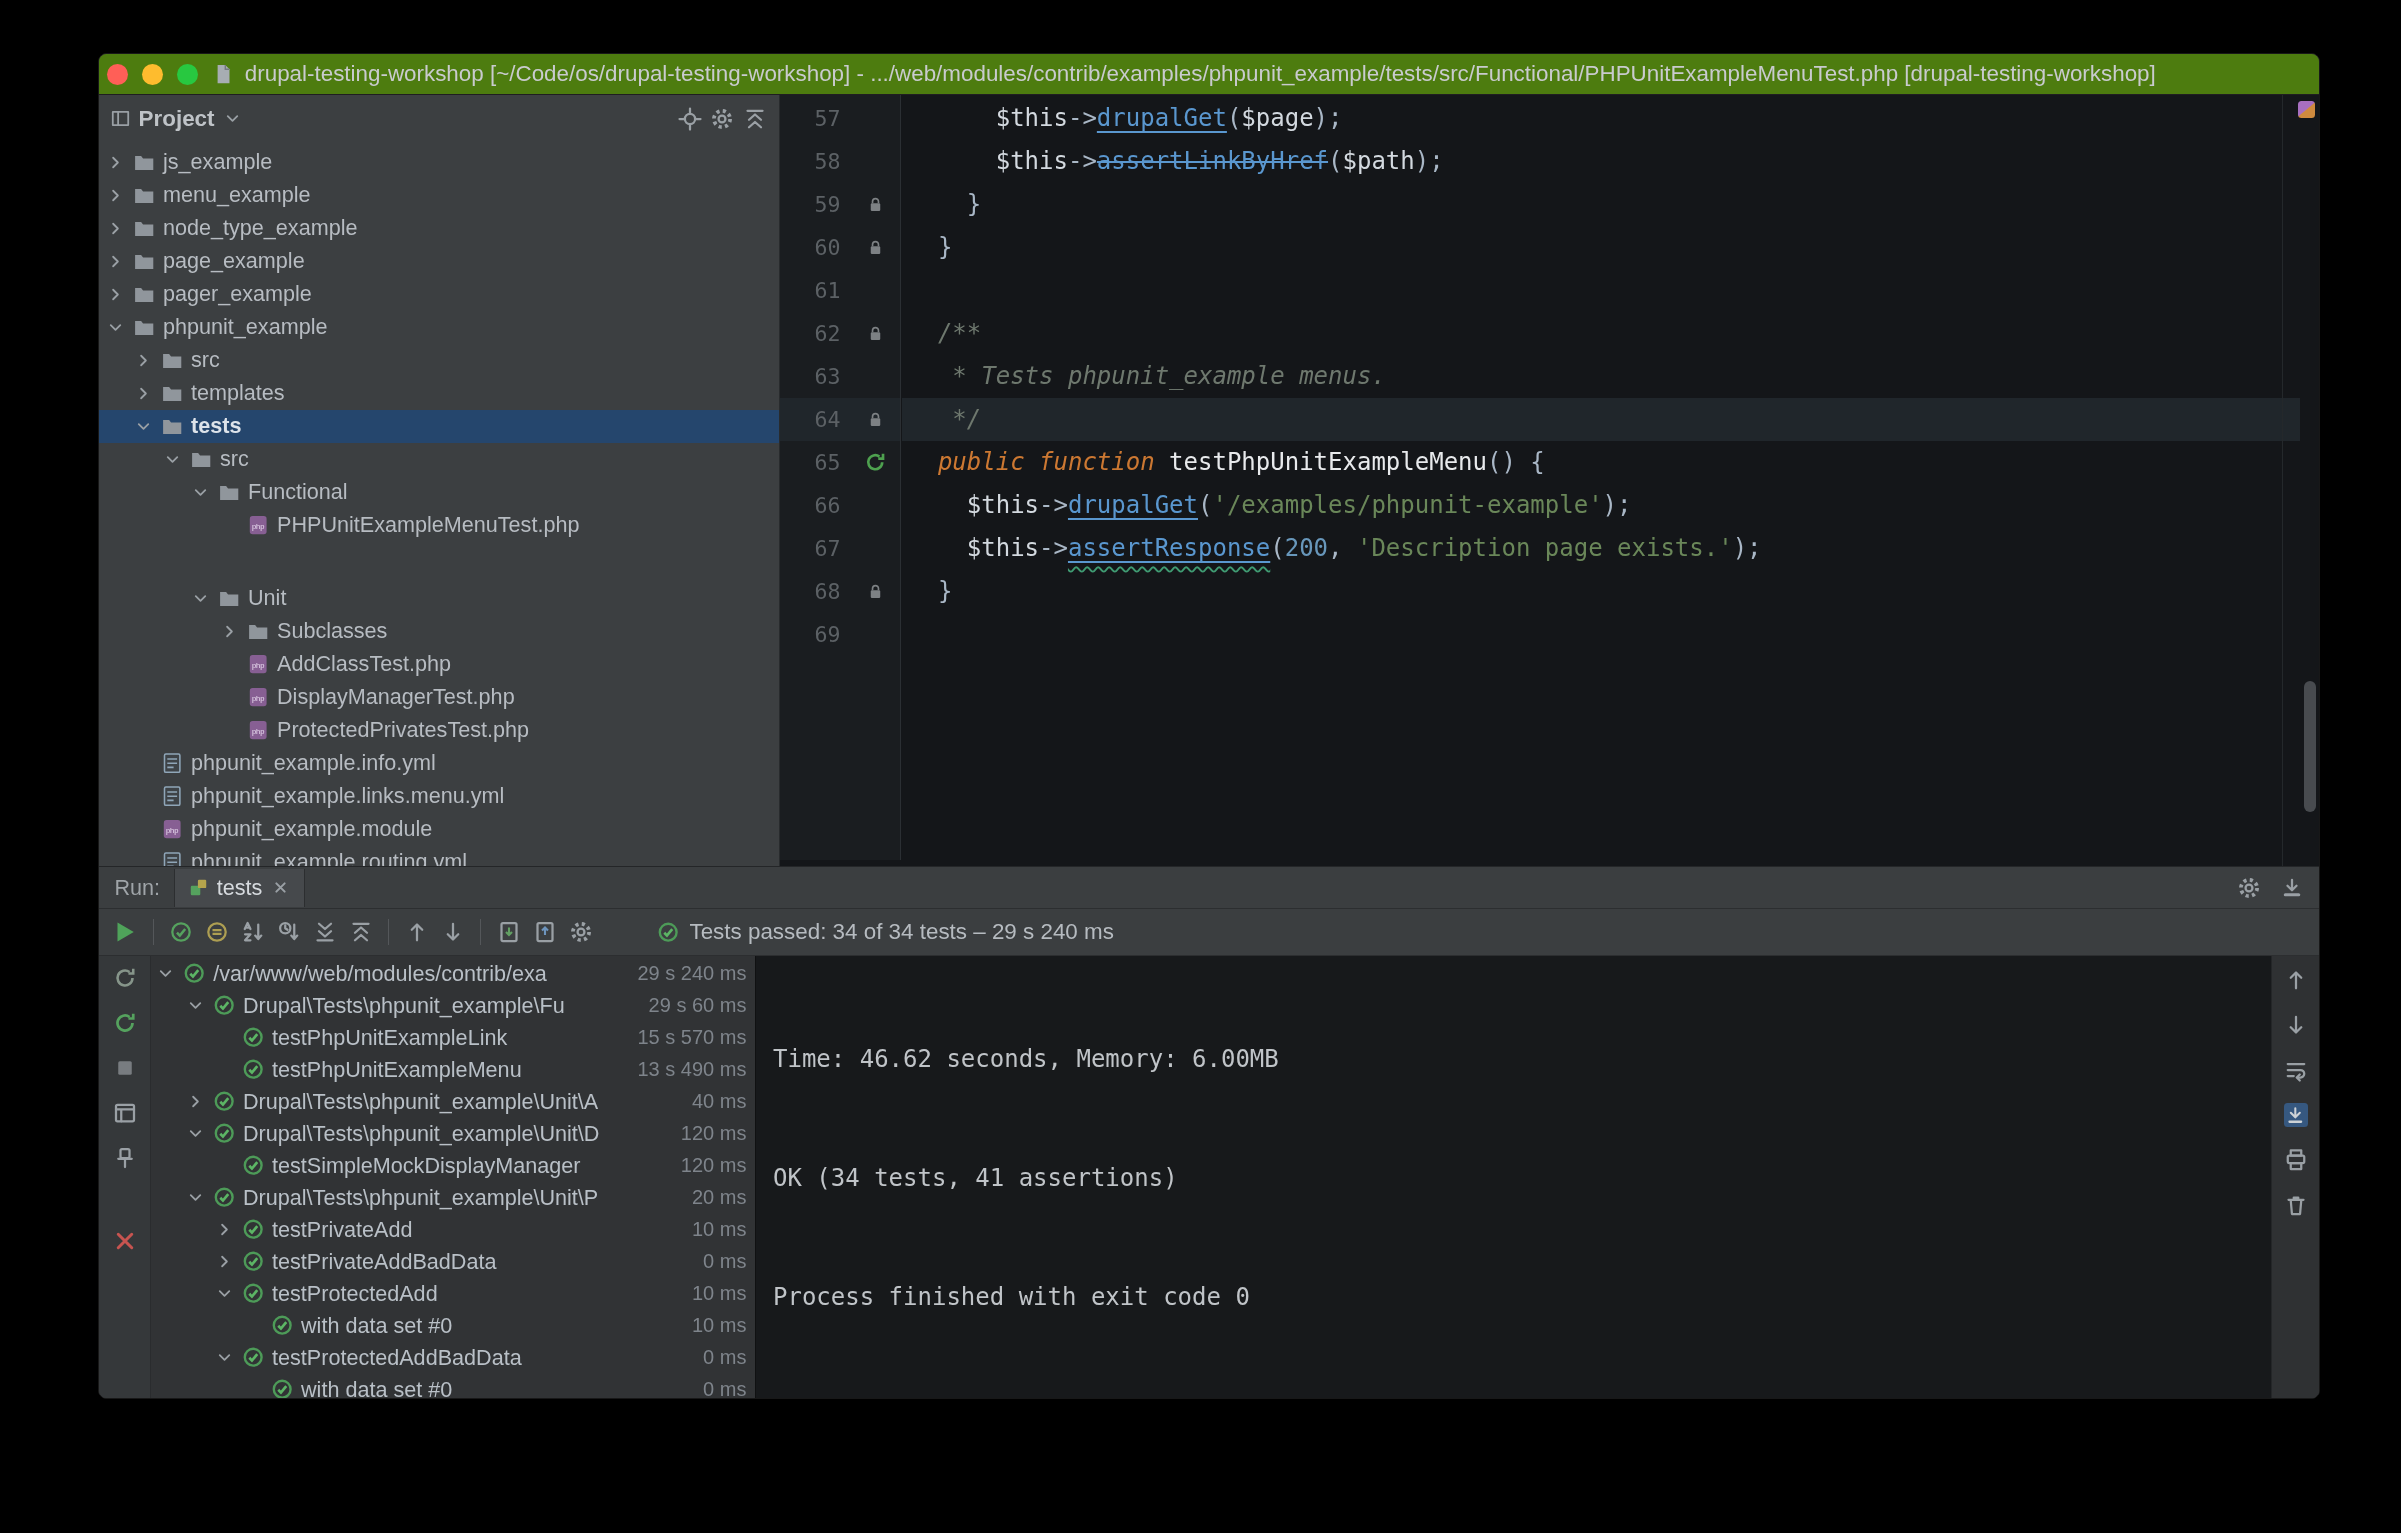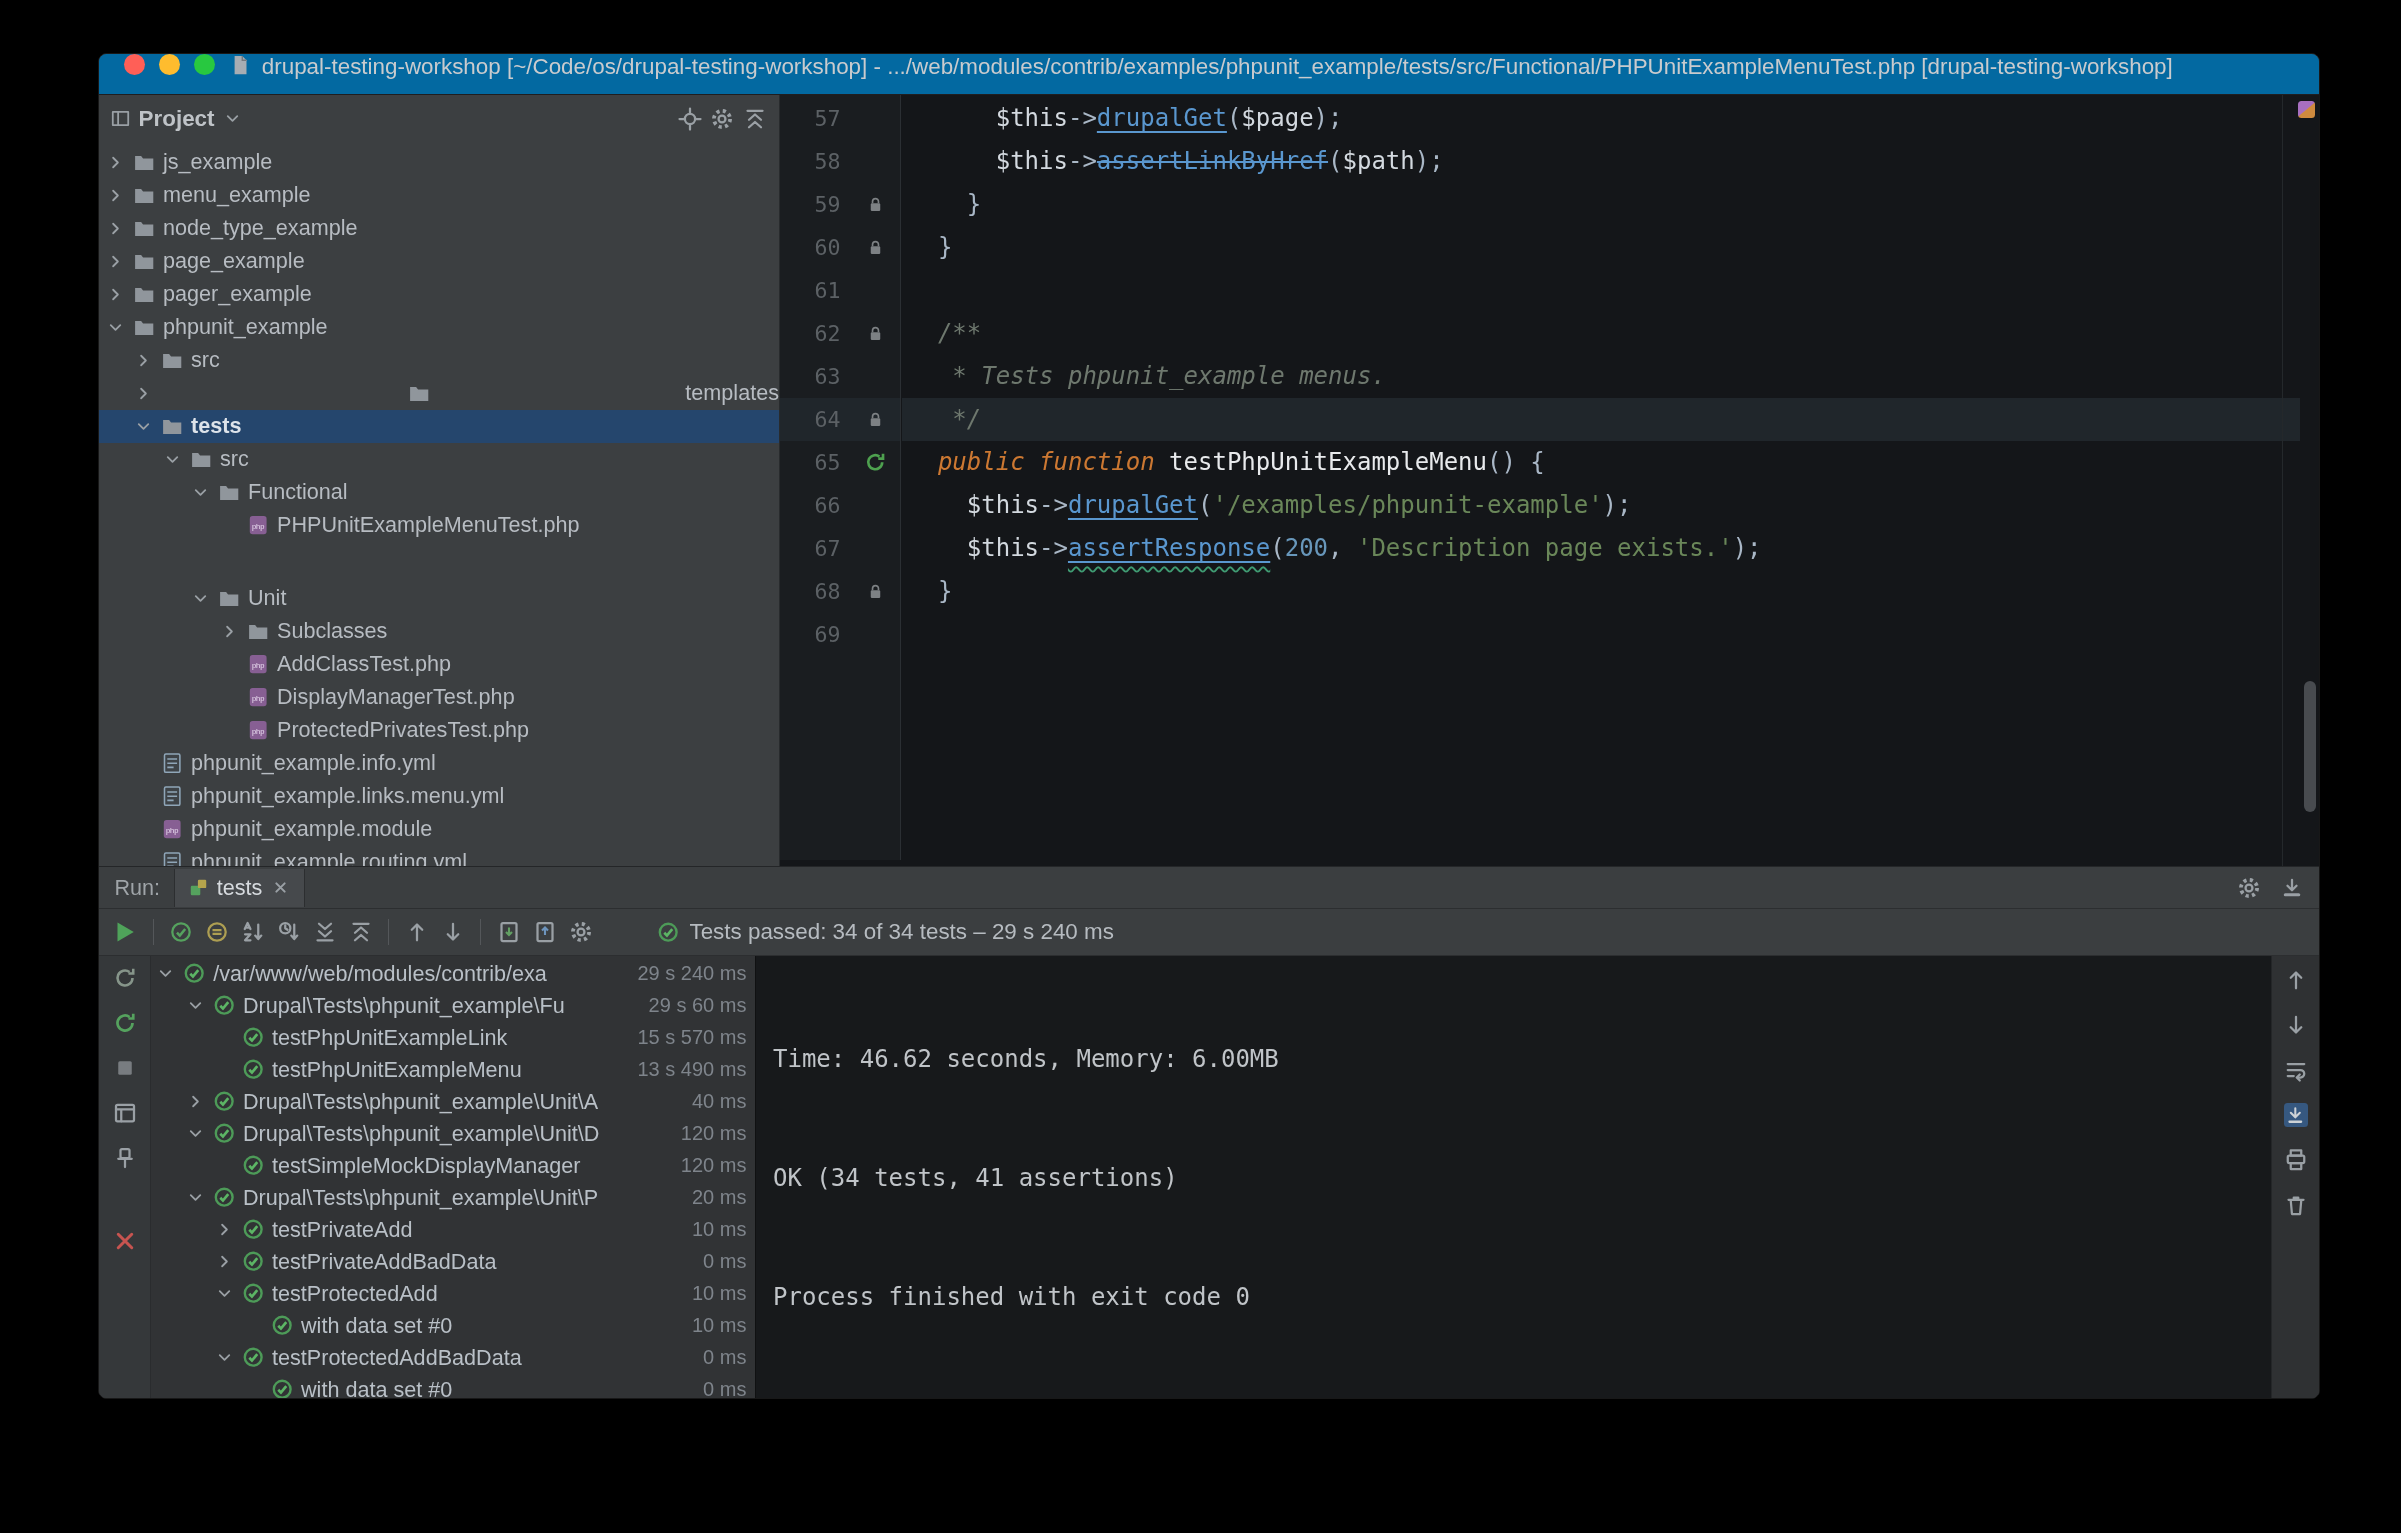--- a/index.html
+++ b/index.html
@@ -3,22 +3,22 @@
 <meta charset="utf-8">
 <style>
   *{margin:0;padding:0;box-sizing:border-box}
   html,body{width:2401px;height:1534px;background:#000;overflow:hidden;
     font-family:"Liberation Sans",sans-serif;-webkit-font-smoothing:antialiased}
   #window{position:absolute;left:98px;top:53px;width:2222px;height:1346px;
     background:#3c3f41;border-radius:8.6px;overflow:hidden;border:0.9px solid #181818;
     box-shadow:0 35px 104px rgba(0,0,0,.85);display:flex;flex-direction:column}
 
   
-  #titlebar{height:41px;background:#0369a1;border-bottom:0.9px solid #1f1e20;
-    display:flex;padding-left:25px;flex:none}
+  #titlebar{height:41px;background:#4d7c0f;border-bottom:0.9px solid #1f1e20;
+    display:flex;align-items:center;padding-left:8px;flex:none}
   .light{width:21px;height:21px;border-radius:50%;margin-right:14px;flex:none}
   .light.r{background:#ff5f57}.light.y{background:#febc2e}.light.g{background:#28c840}
   #title-text{color:#c9cbce;font-size:22.4px;margin-left:10.4px;white-space:nowrap;
     overflow:hidden;text-overflow:ellipsis}
 
   
   #main{display:flex;height:771px;flex:none;min-height:0}
 
   
   #project{width:681px;flex:none;background:#3c3f41;border-right:0.9px solid #282b2d;
@@ -235,21 +235,21 @@
                 <path d="M6 4l4 4-4 4" stroke="#9aa0a5" fill="none" stroke-width="1.5" stroke-linecap="round" stroke-linejoin="round"></path>
               </svg>
             </span>
             <span class="icon md">
               <svg viewBox="0 0 16 16">
                 <path d="M1.5 13.5v-10h4.3l1.4 1.8h7.3v8.2z" fill="#90969c"></path>
               </svg>
             </span>
             <span class="tree-label">src</span>
           </div>
-          <div class="tree-row" style="padding-left: 35px; justify-content: space-between;">
+          <div class="tree-row" style="padding-left: 35px;">
             <span class="icon sm">
               <svg viewBox="0 0 16 16">
                 <path d="M6 4l4 4-4 4" stroke="#9aa0a5" fill="none" stroke-width="1.5" stroke-linecap="round" stroke-linejoin="round"></path>
               </svg>
             </span>
             <span class="icon md">
               <svg viewBox="0 0 16 16">
                 <path d="M1.5 13.5v-10h4.3l1.4 1.8h7.3v8.2z" fill="#90969c"></path>
               </svg>
             </span>

